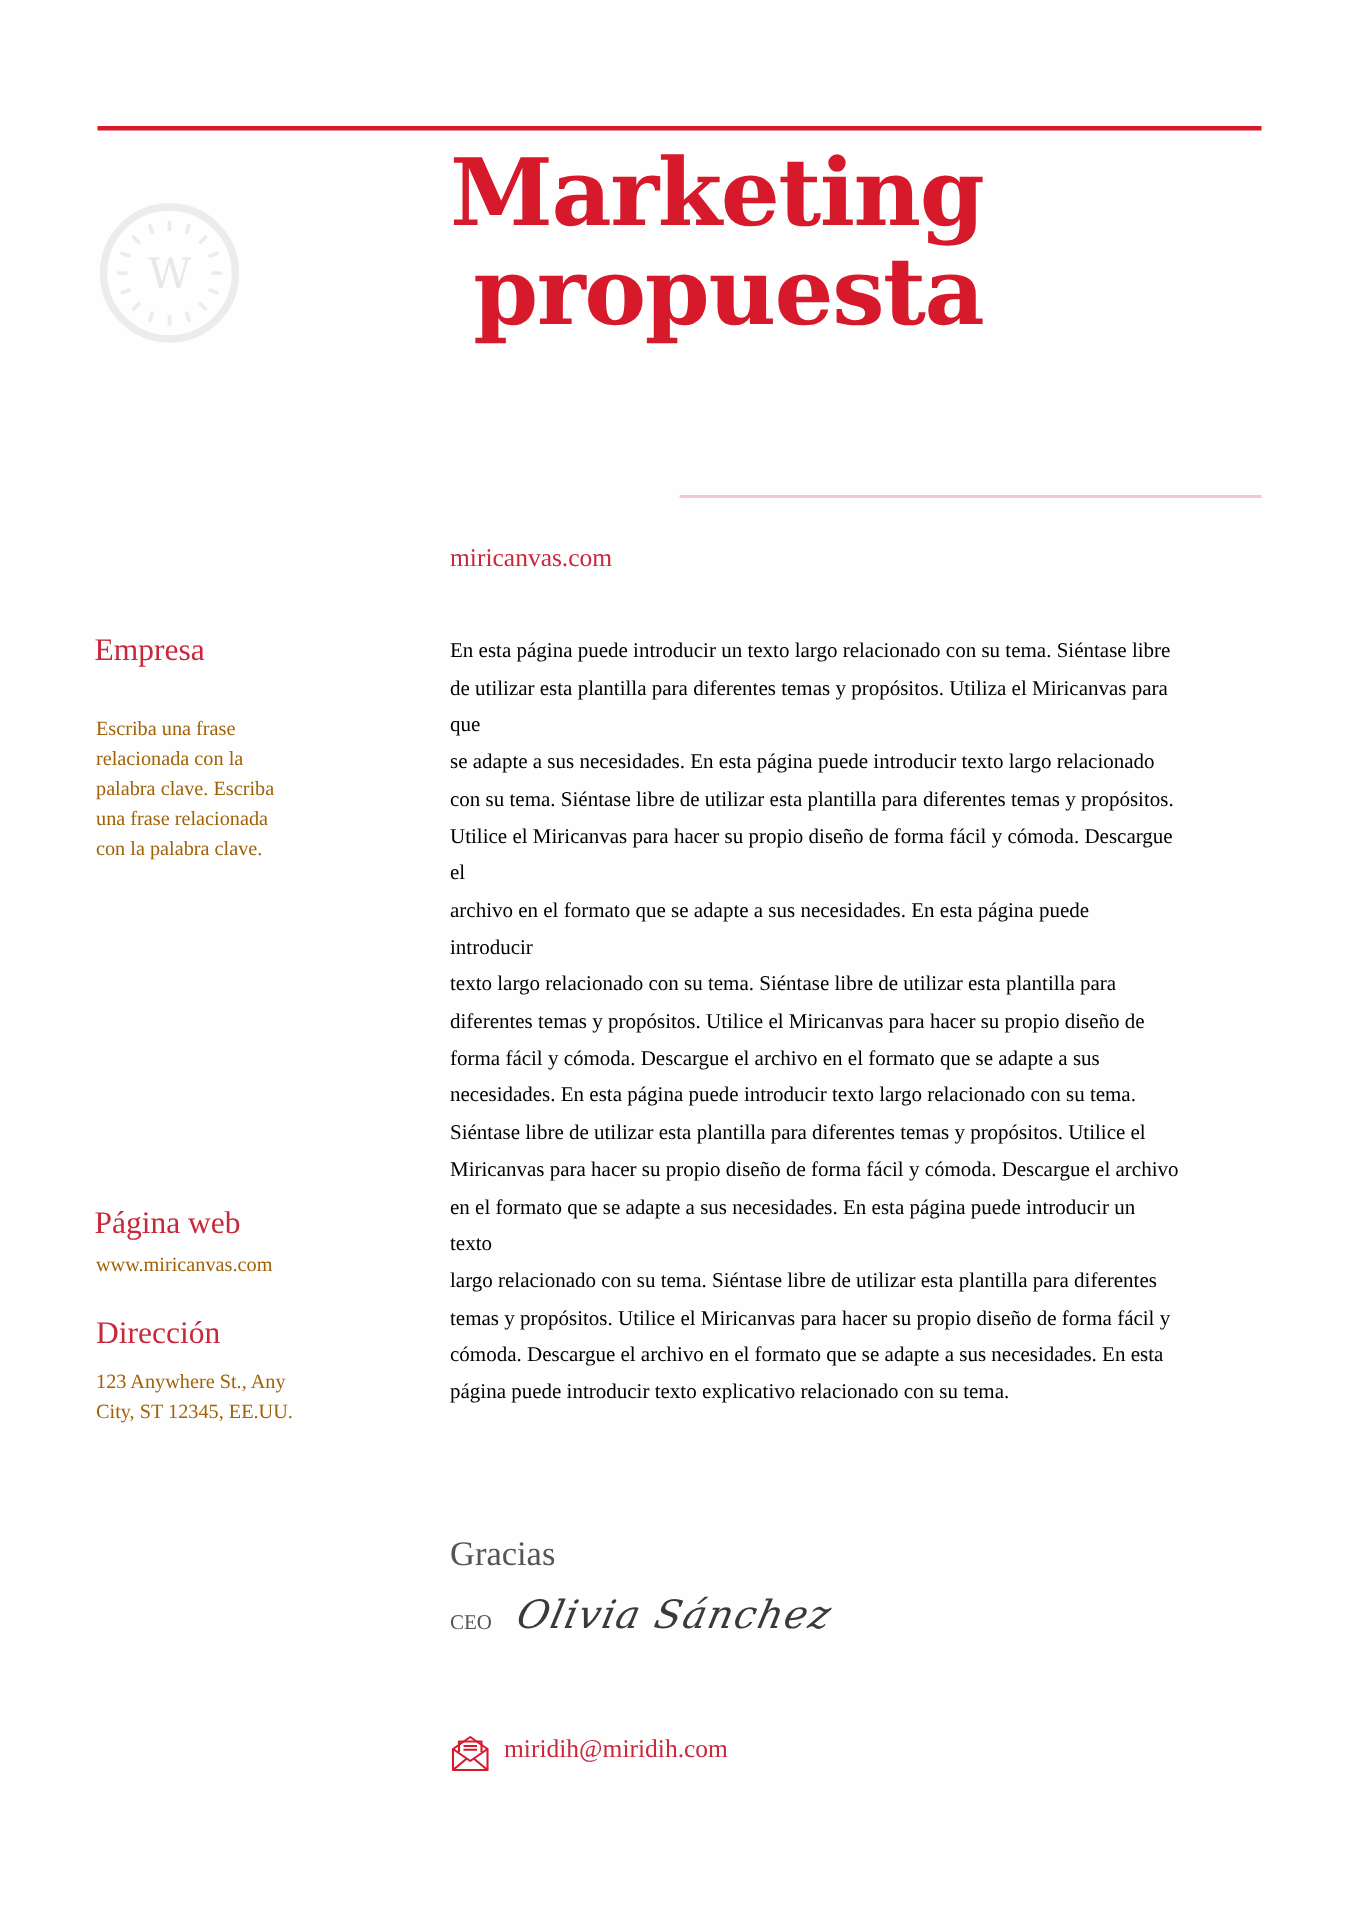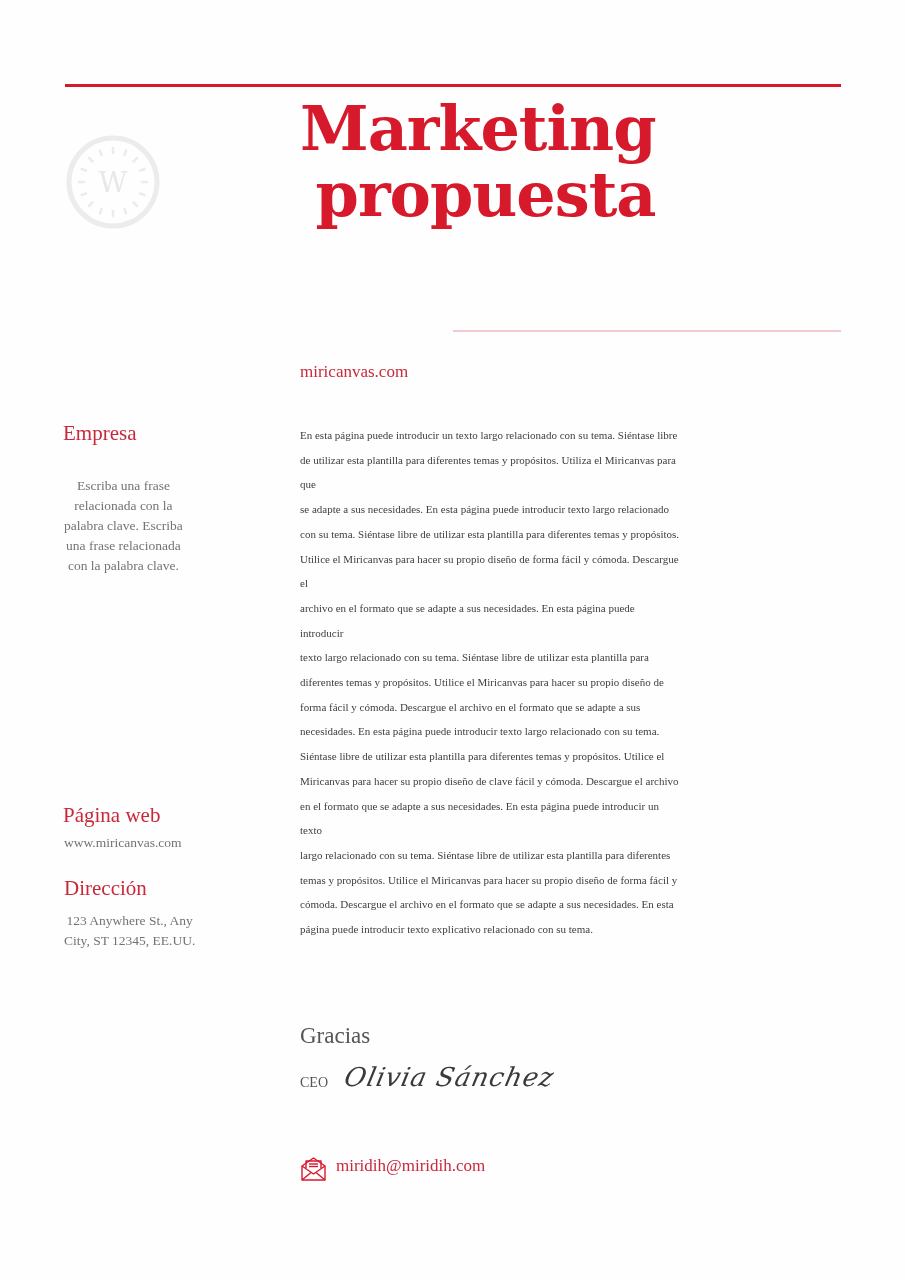--- a/index.html
+++ b/index.html
@@ -11,24 +11,24 @@
     .logo { position: absolute; left: 65px; top: 134px; width: 96px; height: 96px; }
     .title {
       position: absolute; left: 300px; top: 96px; margin: 0;
       font-family: "DejaVu Serif", "Liberation Serif", serif; font-weight: bold;
       font-size: 62px; line-height: 66px; color: #d7192c; letter-spacing: -1px; text-align: right;
     }
     .site-row { position: absolute; left: 300px; top: 316px; width: 541px; height: 24px; }
     .site-link { position: absolute; left: 0; top: 0; font-size: 17px; color: #c9283a; font-family: "Liberation Serif", serif; text-decoration: none; margin-top: 46px; }
     .site-rule { position: absolute; left: 153px; top: 14px; right: 0; height: 2px; background: #f2c9ce; }
     .sidebar-heading { position: absolute; left: 63px; font-family: "Liberation Serif", serif; font-size: 21px; color: #c9283a; margin: 0; font-weight: normal; }
-    .sidebar-text { position: absolute; left: 64px; font-family: "Liberation Serif", serif; font-size: 13.5px; line-height: 20px; color: #737373; margin: 0; text-align: center; }
+    .sidebar-text { position: absolute; left: 64px; font-family: "Liberation Serif", serif; font-size: 13.5px; line-height: 20px; color: #a16207; margin: 0; }
     .body-text {
       position: absolute; left: 300px; top: 423px; width: 545px; margin: 0;
-      font-family: "Liberation Serif", serif; font-size: 11px; line-height: 24.7px; color: #404040;
+      font-family: "Liberation Serif", serif; font-size: 14px; line-height: 24.7px; color: #000000;
     }
     .body-text span { display: block; white-space: nowrap; }
     .thanks { position: absolute; left: 300px; top: 1023px; font-family: "Liberation Serif", serif; font-size: 23px; color: #555; margin: 0; font-weight: normal; }
     .ceo-label { position: absolute; left: 300px; top: 1075px; font-family: "Liberation Serif", serif; font-size: 14px; color: #555; }
     .signature { position: absolute; left: 345px; top: 1062px; font-family: "DejaVu Serif", serif; font-style: italic; font-size: 26px; color: #3a3a3a; letter-spacing: 1px; transform: skewX(-12deg); }
     .email-row { position: absolute; left: 300px; top: 1155px; height: 28px; }
     .mail-icon { position: absolute; left: 0; top: 0; width: 27px; height: 27px; }
     .email { position: absolute; left: 36px; top: 1px; font-family: "Liberation Serif", serif; font-size: 17px; color: #c9283a; white-space: nowrap; text-decoration: none; }
   </style>
 </head>
@@ -97,21 +97,21 @@
   <span>con su tema. Siéntase libre de utilizar esta plantilla para diferentes temas y propósitos.</span>
   <span>Utilice el Miricanvas para hacer su propio diseño de forma fácil y cómoda. Descargue</span>
   <span>el</span>
   <span>archivo en el formato que se adapte a sus necesidades. En esta página puede</span>
   <span>introducir</span>
   <span>texto largo relacionado con su tema. Siéntase libre de utilizar esta plantilla para</span>
   <span>diferentes temas y propósitos. Utilice el Miricanvas para hacer su propio diseño de</span>
   <span>forma fácil y cómoda. Descargue el archivo en el formato que se adapte a sus</span>
   <span>necesidades. En esta página puede introducir texto largo relacionado con su tema.</span>
   <span>Siéntase libre de utilizar esta plantilla para diferentes temas y propósitos. Utilice el</span>
-  <span>Miricanvas para hacer su propio diseño de clave fácil y cómoda. Descargue el archivo</span>
+  <span>Miricanvas para hacer su propio diseño de forma fácil y cómoda. Descargue el archivo</span>
   <span>en el formato que se adapte a sus necesidades. En esta página puede introducir un</span>
   <span>texto</span>
   <span>largo relacionado con su tema. Siéntase libre de utilizar esta plantilla para diferentes</span>
   <span>temas y propósitos. Utilice el Miricanvas para hacer su propio diseño de forma fácil y</span>
   <span>cómoda. Descargue el archivo en el formato que se adapte a sus necesidades. En esta</span>
   <span>página puede introducir texto explicativo relacionado con su tema.</span>
 </div>
 
 <h3 class="thanks">Gracias</h3>
 <span class="ceo-label">CEO</span>

